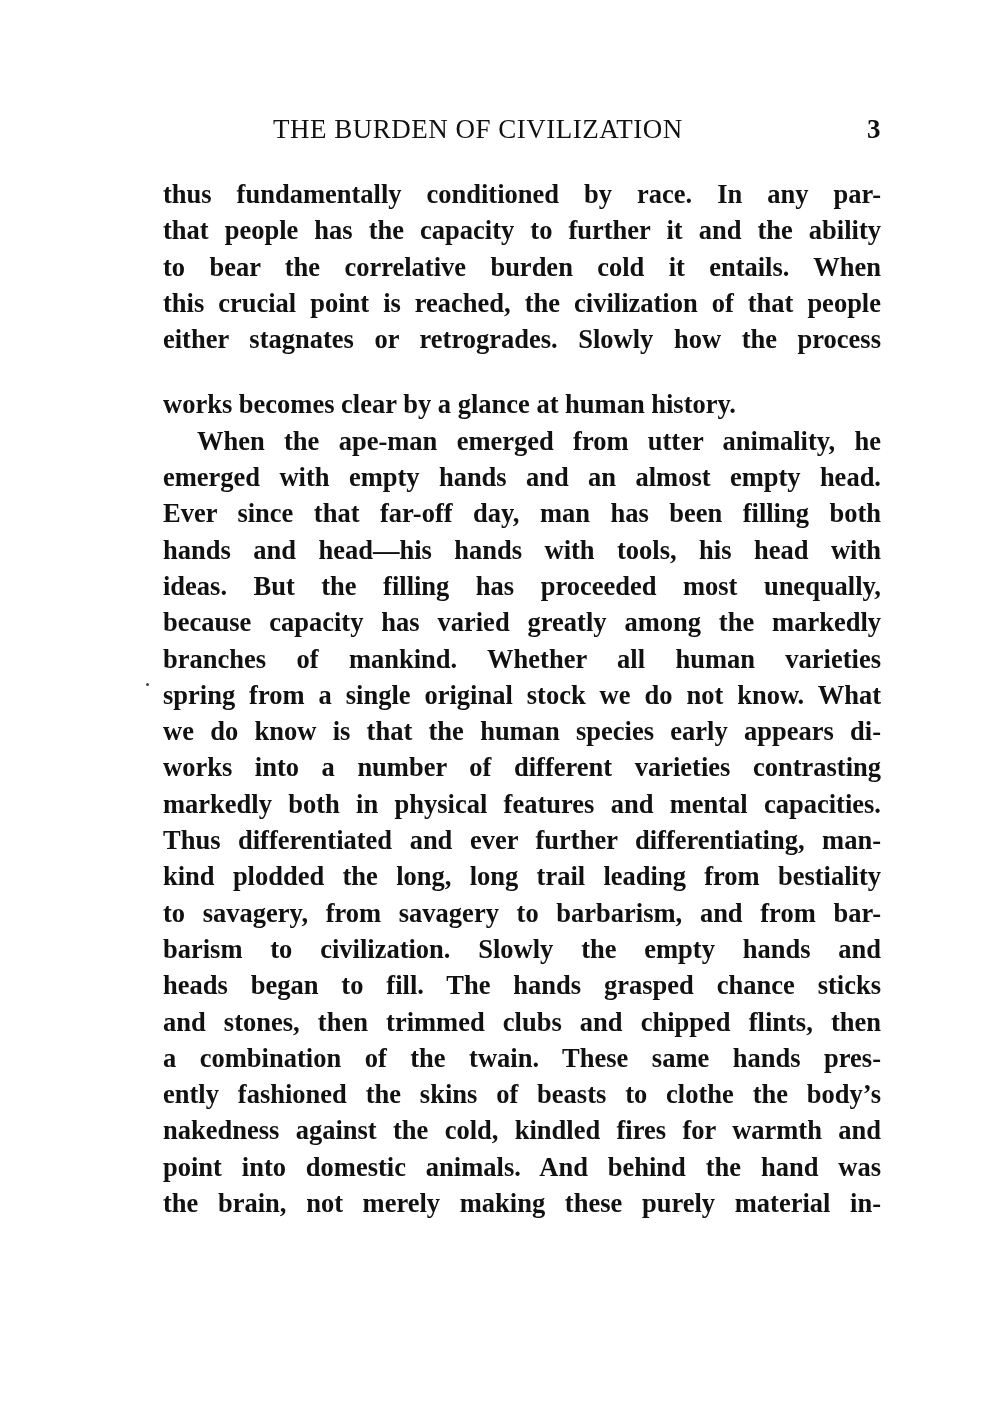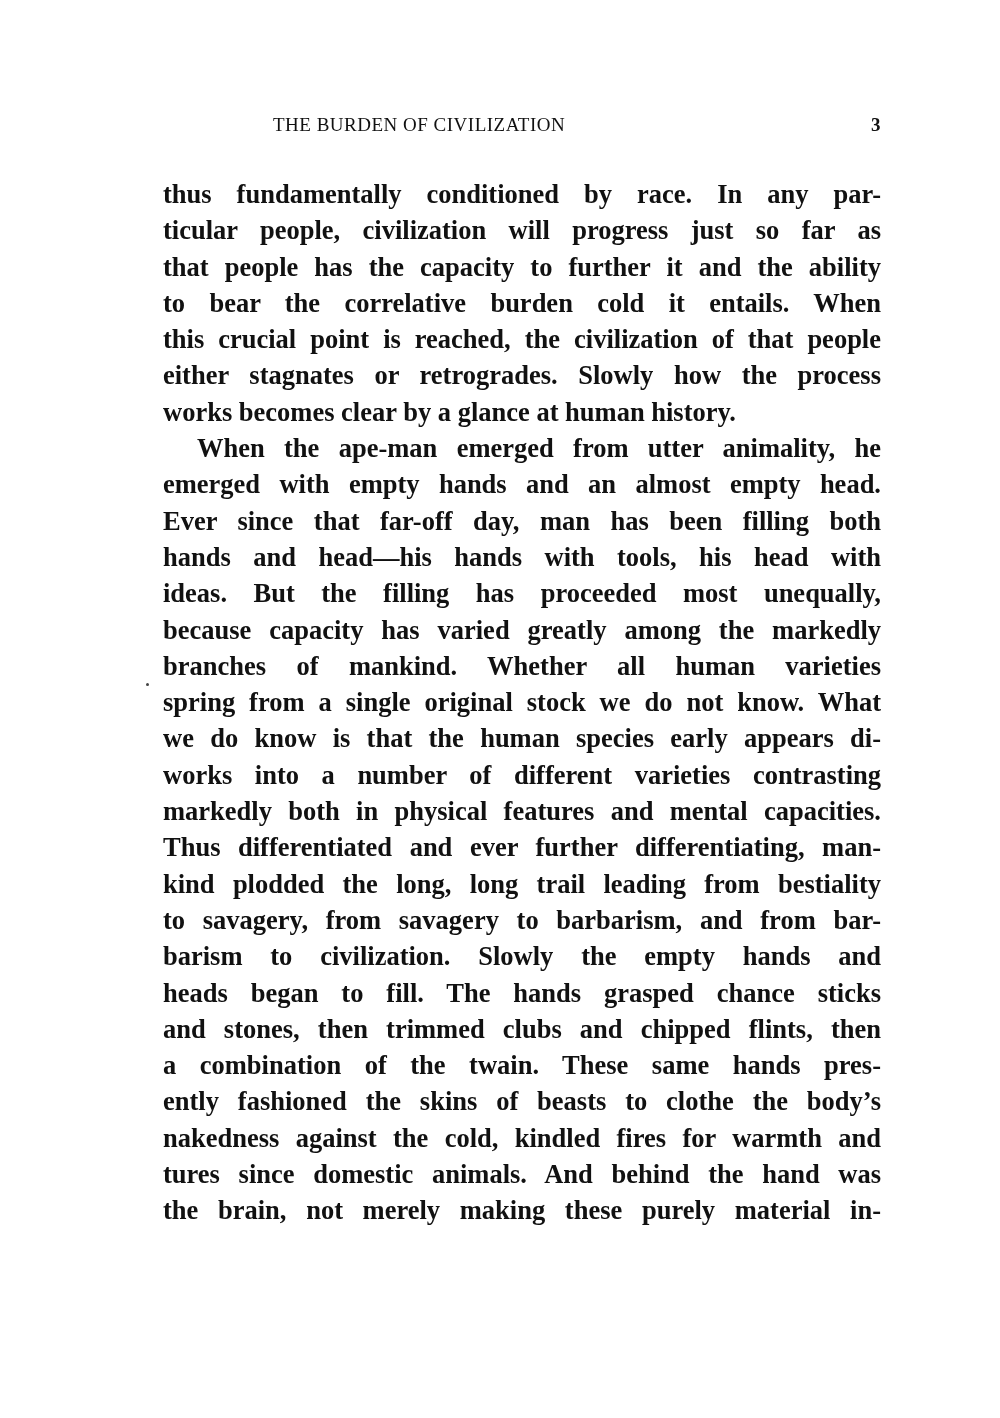--- a/index.html
+++ b/index.html
@@ -20,21 +20,21 @@
       left: 163px;
       top: 0;
       width: 718px;
     }
     .running-head {
       position: absolute;
       top: 114px;
       left: 0;
       width: 718px;
       height: 36px;
-      font-size: 19px;
+      font-size: 27px;
       letter-spacing: 0.5px;
       text-decoration: underline;
     }
     .running-title {
       position: absolute;
       left: 110px;
       top: 0;
     }
     .page-number {
       position: absolute;
@@ -55,20 +55,21 @@
       line-height: 36.3px;
       font-size: 26.5px;
       font-weight: bold;
       white-space: nowrap;
       text-align: justify;
       text-align-last: justify;
       -webkit-font-smoothing: antialiased;
     }
     .line.last {
       text-align-last: left;
+      margin-top: 29px;
     }
     .line.indent {
       padding-left: 34px;
     }
     .stray-mark {
       position: absolute;
       left: 146px;
       top: 683px;
       width: 3px;
       height: 3px;
@@ -81,21 +82,20 @@
 
 <div class="page">
   <div class="running-head">
     <span class="running-title">THE BURDEN OF CIVILIZATION</span>
     <span class="page-number">3</span>
   </div>
 
   <div class="body-text">
 
     <span class="line">thus fundamentally conditioned by race.  In any par-</span>
-    <span class="line">ticular people, civilization will progress just so far as</span>
     <span class="line">that people has the capacity to further it and the ability</span>
     <span class="line">to bear the correlative burden cold it entails.  When</span>
     <span class="line">this crucial point is reached, the civilization of that people</span>
     <span class="line">either stagnates or retrogrades.  Slowly how the process</span>
     <span class="line last">works becomes clear by a glance at human history.</span>
 
     <span class="line indent">When the ape-man emerged from utter animality, he</span>
     <span class="line">emerged with empty hands and an almost empty head.</span>
     <span class="line">Ever since that far-off day, man has been filling both</span>
     <span class="line">hands and head—his hands with tools, his head with</span>
@@ -108,18 +108,18 @@
     <span class="line">markedly both in physical features and mental capacities.</span>
     <span class="line">Thus differentiated and ever further differentiating, man-</span>
     <span class="line">kind plodded the long, long trail leading from bestiality</span>
     <span class="line">to savagery, from savagery to barbarism, and from bar-</span>
     <span class="line">barism to civilization.  Slowly the empty hands and</span>
     <span class="line">heads began to fill.  The hands grasped chance sticks</span>
     <span class="line">and stones, then trimmed clubs and chipped flints, then</span>
     <span class="line">a combination of the twain.  These same hands pres-</span>
     <span class="line">ently fashioned the skins of beasts to clothe the body’s</span>
     <span class="line">nakedness against the cold, kindled fires for warmth and</span>
-    <span class="line">tures since domestic animals.  And behind the hand was</span>
+    <span class="line">point into domestic animals.  And behind the hand was</span>
     <span class="line">the brain, not merely making these purely material in-</span>
   </div>
 </div>
 
 <div class="stray-mark"></div>
 
 </body></html>

